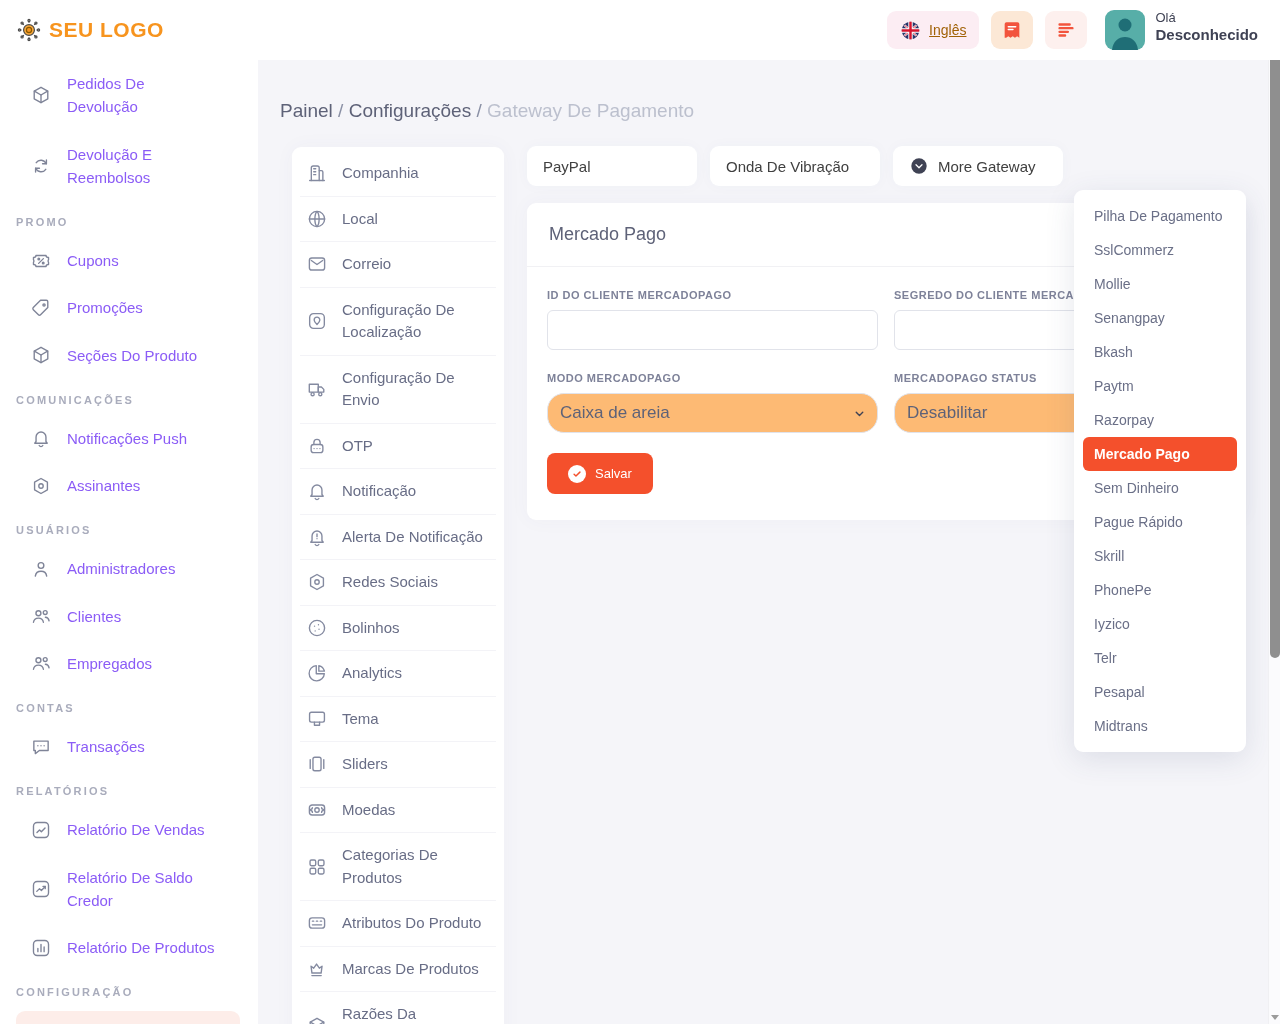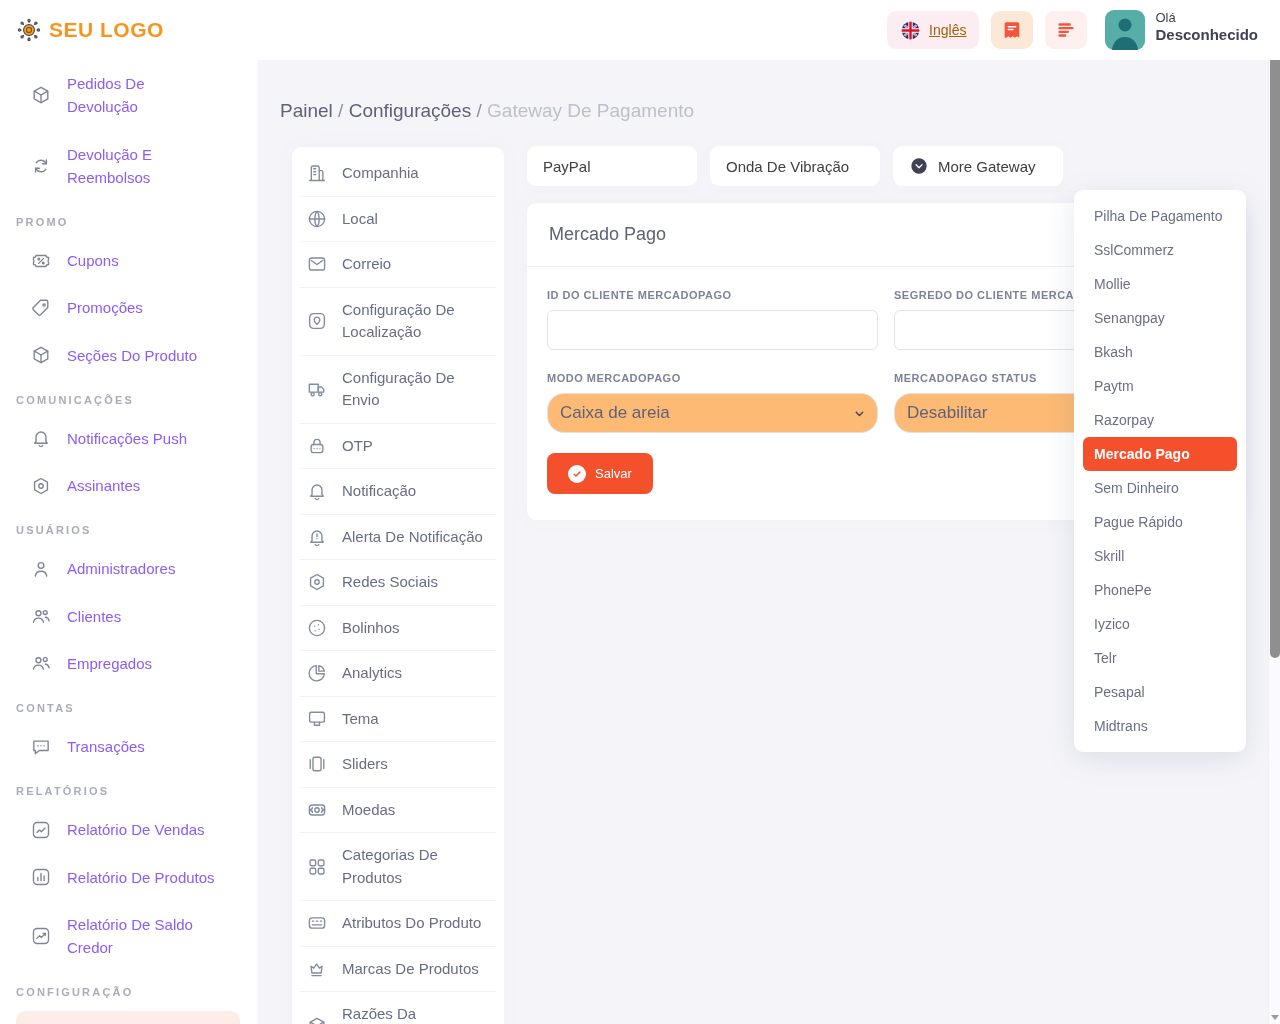--- a/index.html
+++ b/index.html
@@ -289,35 +289,35 @@
           <path d="M7.6 14.8l2.8-2.8 2 2 4-4.2"></path>
         </svg>
       </span>
       <span class="lbl">Relatório De Vendas</span>
     </div>
 
     <div class="side-item">
       <span class="ic">
         <svg viewBox="0 0 24 24" fill="none" stroke="currentColor" stroke-width="1.5" stroke-linecap="round" stroke-linejoin="round">
           <rect x="3.8" y="3.8" width="16.4" height="16.4" rx="4"></rect>
-          <path d="M8.6 16v-3.4M12 16V8.2M15.4 16v-5.2"></path>
-        </svg>
-      </span>
-      <span class="lbl">Relatório De Produtos</span>
-    </div>
-
-    <div class="side-item">
-      <span class="ic">
-        <svg viewBox="0 0 24 24" fill="none" stroke="currentColor" stroke-width="1.5" stroke-linecap="round" stroke-linejoin="round">
-          <rect x="3.8" y="3.8" width="16.4" height="16.4" rx="4"></rect>
           <path d="M7.4 14.6l3-3 2 2 4.2-4.4"></path>
           <path d="M14.2 9.2h2.4v2.4"></path>
         </svg>
       </span>
       <span class="lbl">Relatório De Saldo Credor</span>
+    </div>
+
+    <div class="side-item">
+      <span class="ic">
+        <svg viewBox="0 0 24 24" fill="none" stroke="currentColor" stroke-width="1.5" stroke-linecap="round" stroke-linejoin="round">
+          <rect x="3.8" y="3.8" width="16.4" height="16.4" rx="4"></rect>
+          <path d="M8.6 16v-3.4M12 16V8.2M15.4 16v-5.2"></path>
+        </svg>
+      </span>
+      <span class="lbl">Relatório De Produtos</span>
     </div>
 
     <div class="section-h">CONFIGURAÇÃO</div>
 
     <div class="side-item active">
       <span class="ic">
         <svg viewBox="0 0 24 24" fill="none" stroke="currentColor" stroke-width="1.5" stroke-linecap="round" stroke-linejoin="round">
           <path d="M10.4 4.2h3.2l.5 2.1 1.7.7 1.8-1.1 2.3 2.3-1.1 1.8.7 1.7 2.1.5v3.2l-2.1.5-.7 1.7 1.1 1.8-2.3 2.3-1.8-1.1-1.7.7-.5 2.1h-3.2l-.5-2.1-1.7-.7-1.8 1.1-2.3-2.3 1.1-1.8-.7-1.7-2.1-.5v-3.2l2.1-.5.7-1.7-1.1-1.8 2.3-2.3 1.8 1.1 1.7-.7.5-2.1z"></path>
           <circle cx="12" cy="12" r="2.6"></circle>
         </svg>

